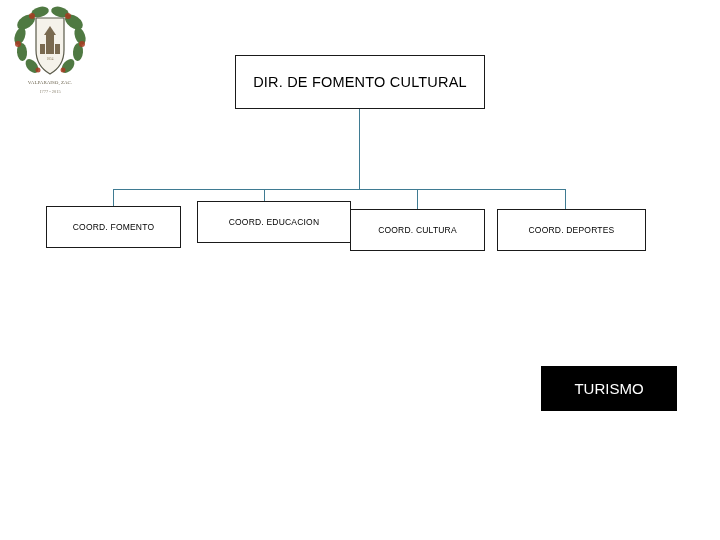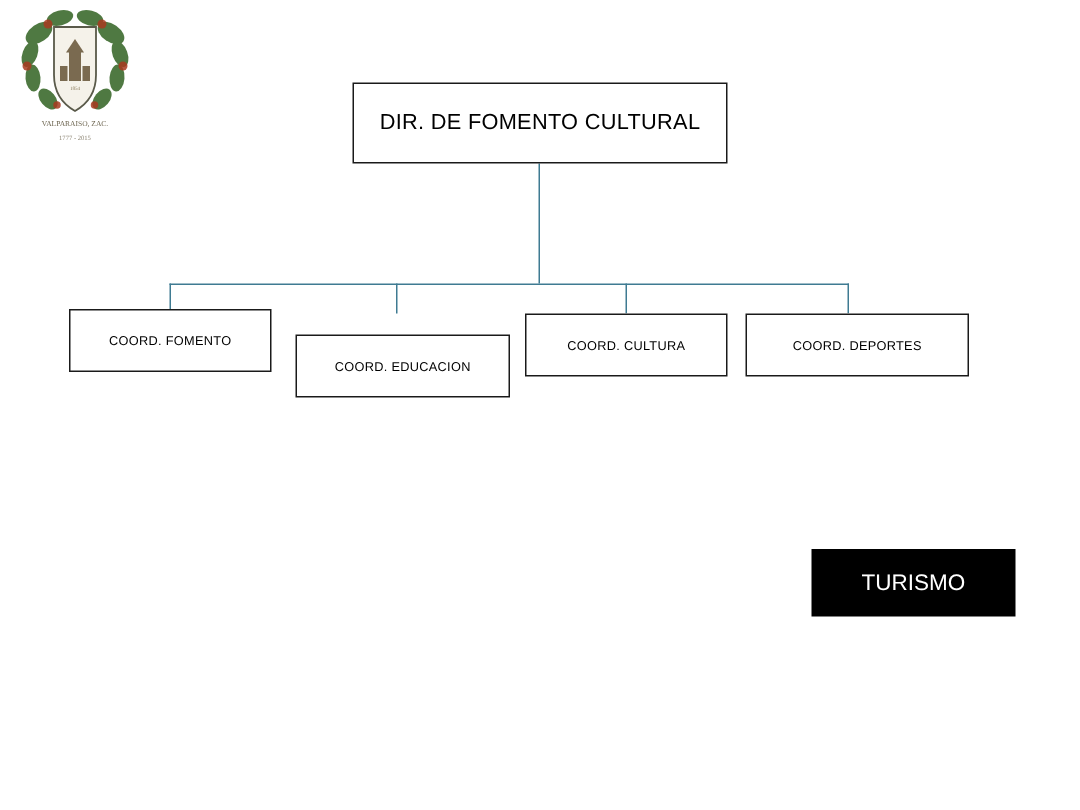--- a/index.html
+++ b/index.html
@@ -46,21 +46,21 @@
     height: 54px;
     font-size: 14.5px;
   }
 
   .node-child {
     height: 42px;
     font-size: 8.5px;
   }
 
   .child-0 { left: 46px;  top: 206px; width: 135px; }
-  .child-1 { left: 197px; top: 223px; width: 143px; }
+  .child-1 { left: 197px; top: 201px; width: 154px; }
   .child-2 { left: 350px; top: 209px; width: 135px; }
   .child-3 { left: 497px; top: 209px; width: 149px; }
 
   
   .line {
     position: absolute;
     background: #3f7b92;
   }
   .v-stem   { left: 359px; top: 93px;  width: 1px; height: 96px; }
   .h-bus    { left: 113px; top: 189px; width: 453px; height: 1px; }

